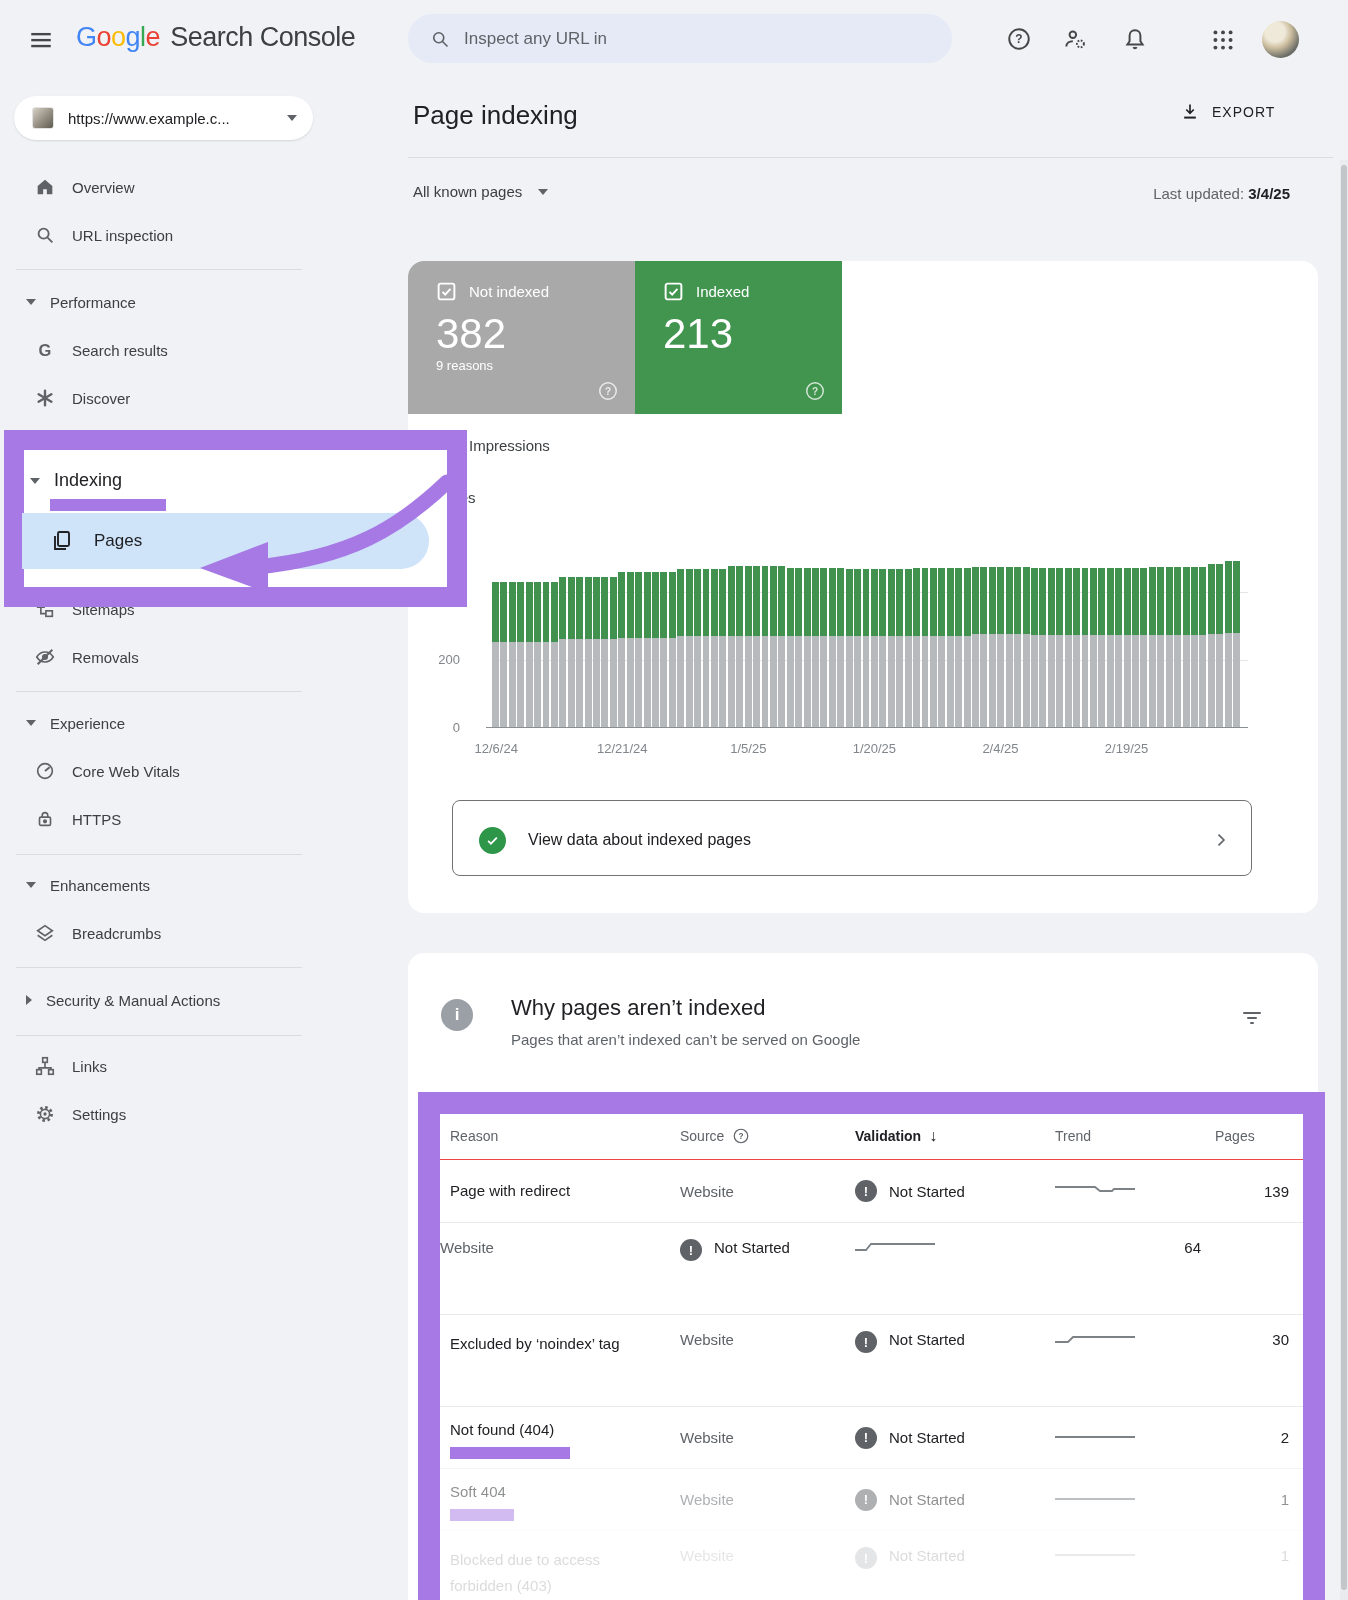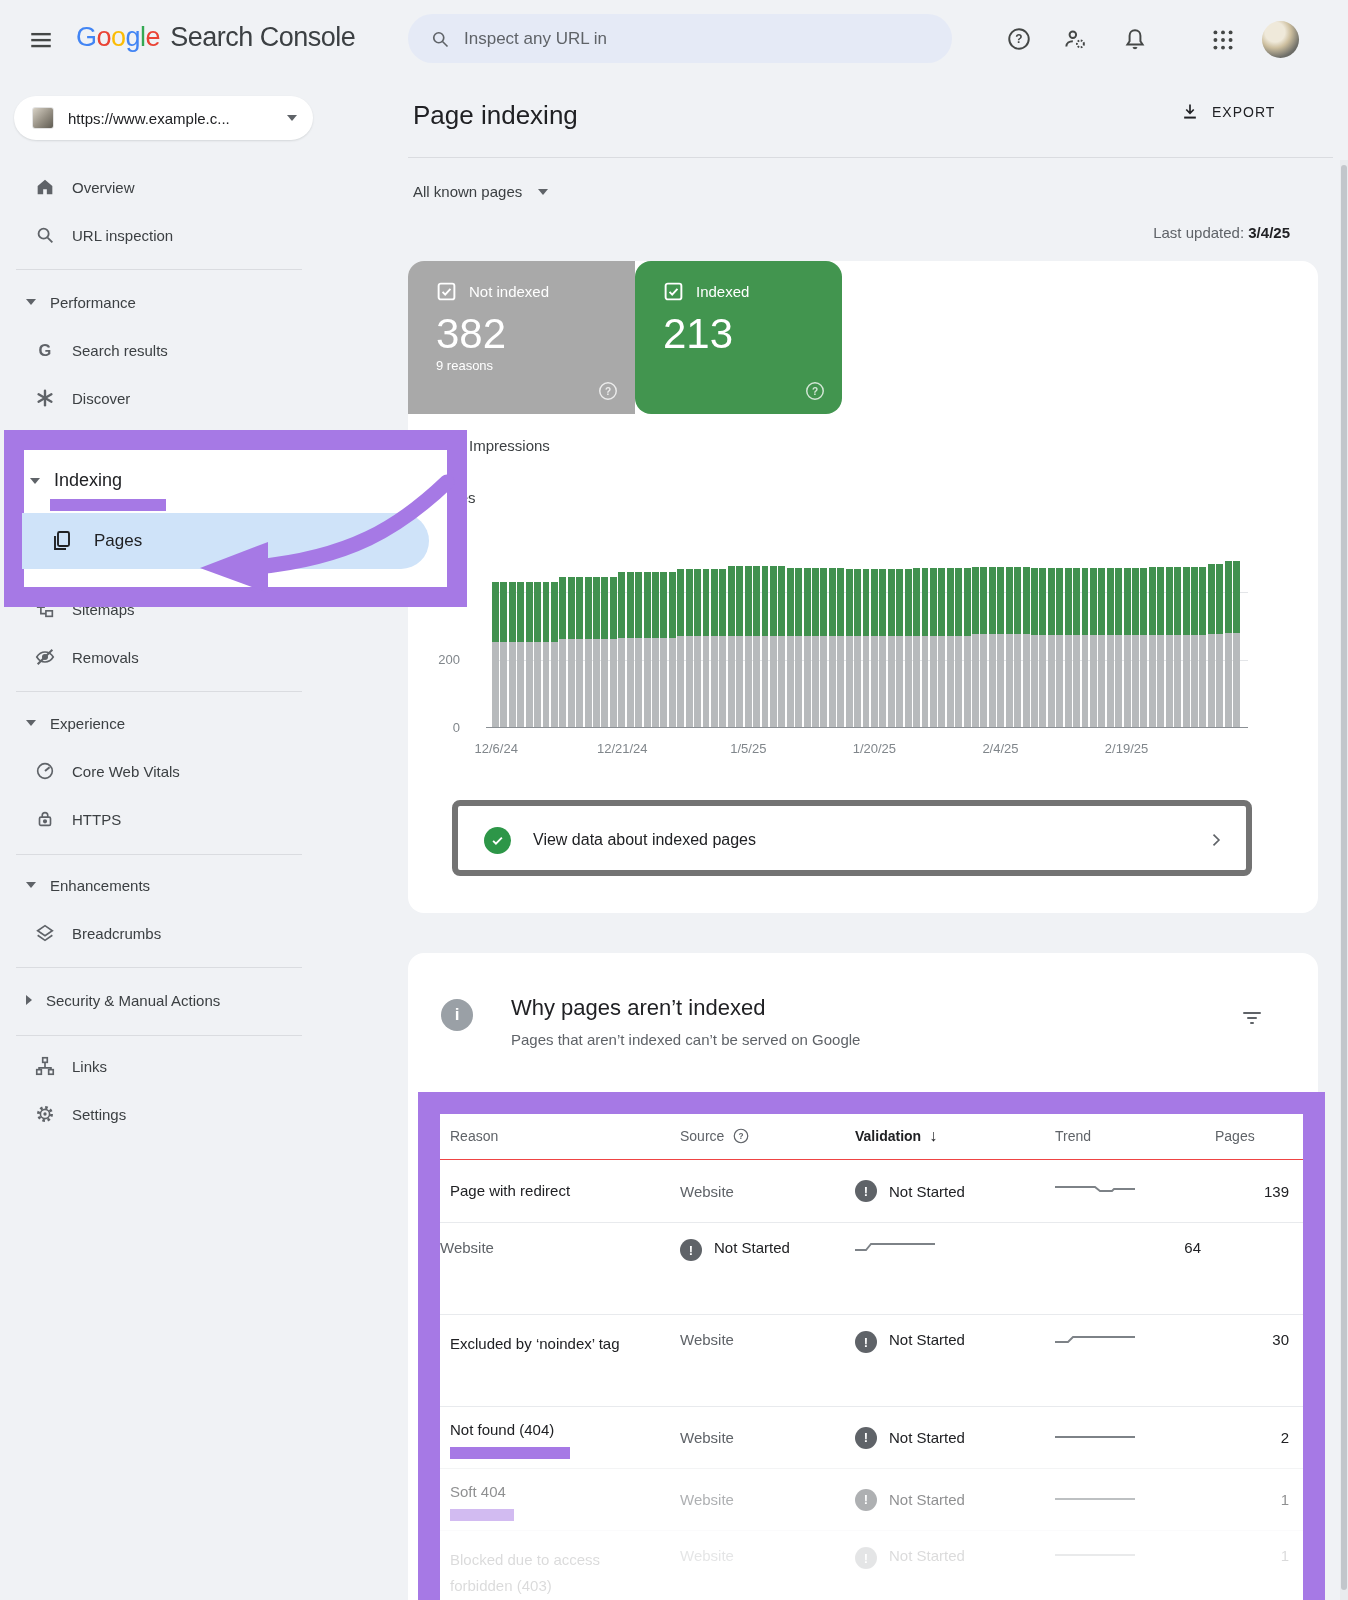--- a/index.html
+++ b/index.html
@@ -31,42 +31,42 @@
   .sb-sec .car{margin-left:26px;margin-right:14px;}
   .sb-div{left:16px;width:286px;height:1px;background:#dadce0;}
   .car-down{width:0;height:0;border-left:5px solid transparent;border-right:5px solid transparent;border-top:6px solid #5f6368;}
   .car-right{width:0;height:0;border-top:5px solid transparent;border-bottom:5px solid transparent;border-left:6px solid #5f6368;}
 
   
   .page-title{left:413px;top:100px;font-size:26px;color:#202124;}
   .export{left:1180px;top:102px;display:flex;align-items:center;gap:12px;font-size:14px;letter-spacing:1px;color:#202124;cursor:pointer;}
   .main-div{left:408px;top:157px;width:925px;height:1px;background:#dadce0;}
   .scope{left:413px;top:183px;display:flex;align-items:center;gap:16px;font-size:15px;color:#3c4043;}
-  .lastupd{right:58px;top:185px;font-size:15px;color:#5f6368;margin-top:39px;}
+  .lastupd{right:58px;top:185px;font-size:15px;color:#5f6368;}
   .lastupd b{color:#202124;font-weight:700;}
 
   
   .card{background:var(--card);border-radius:16px;}
-  .statcard{top:261px;height:153px;color:#fff;padding:20px 0 0 28px;border-radius:16px;}
+  .statcard{top:261px;height:153px;color:#fff;padding:20px 0 0 28px;}
   .statcard .lblrow{display:flex;align-items:center;gap:12px;font-size:15px;}
   .statcard .big{font-size:42px;margin-top:8px;font-weight:400;}
   .statcard .sub{font-size:13px;}
   .statcard .q{position:absolute;right:16px;bottom:12px;opacity:.85;}
   .cb{width:21px;height:21px;}
 
   .legend-row{display:flex;align-items:center;gap:10px;font-size:15px;color:#3c4043;}
   .lg-cb{width:17px;height:17px;border:2px solid #5f6368;border-radius:2px;}
 
   .gridline{height:1px;background:#e3e5e8;}
   .ytick{font-size:13px;color:#80868b;text-align:right;width:30px;}
   .xtick{font-size:13px;color:#80868b;transform:translateX(-50%);white-space:nowrap;}
   #bars{display:flex;align-items:flex-end;gap:1.5px;}
   #bars .bar{flex:1;display:flex;flex-direction:column;justify-content:flex-end;}
 
-  .viewrow{left:452px;top:800px;width:800px;height:76px;border:6px solid #737373;border-radius:8px;display:flex;align-items:center;gap:22px;padding:4px 20px 0 26px;cursor:pointer;background:#fff;}
+  .viewrow{left:452px;top:800px;width:800px;height:76px;border:1px solid #737373;border-radius:8px;display:flex;align-items:center;gap:22px;padding:4px 20px 0 26px;cursor:pointer;background:#fff;}
   .viewrow .lbl{font-size:16px;color:#202124;flex:1;}
   .gcheck{width:27px;height:27px;border-radius:50%;background:#2d9648;display:flex;align-items:center;justify-content:center;}
 
   
   .sec-title{left:511px;top:995px;font-size:22px;color:#202124;}
   .sec-sub{left:511px;top:1031px;font-size:15px;color:#5f6368;}
   .infocircle{left:441px;top:999px;width:32px;height:32px;border-radius:50%;background:#9aa0a6;color:#fff;display:flex;align-items:center;justify-content:center;font-size:17px;font-weight:700;}
 
   #reasons-table{left:440px;top:1112px;width:863px;z-index:10;}
   .t-grid{display:grid;grid-template-columns:240px 175px 200px 160px 1fr;}

